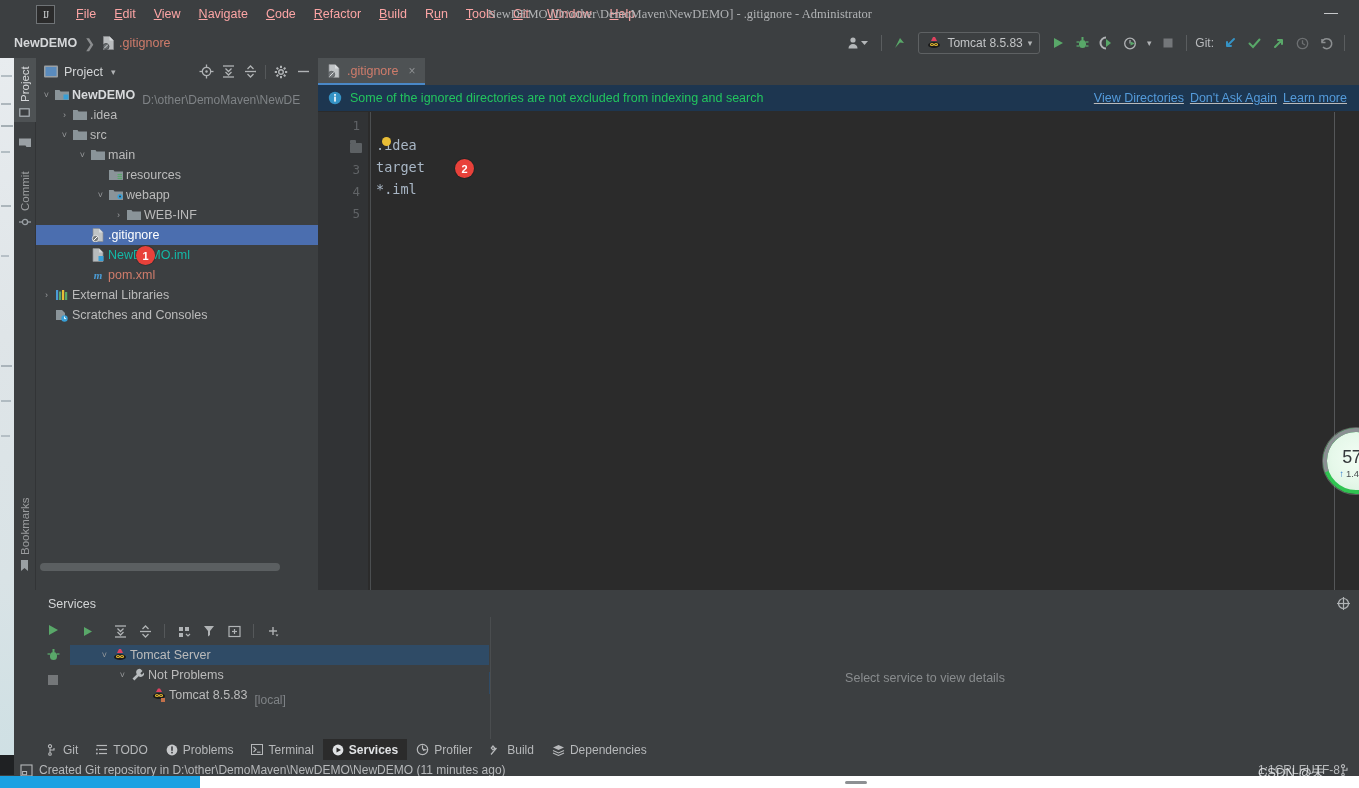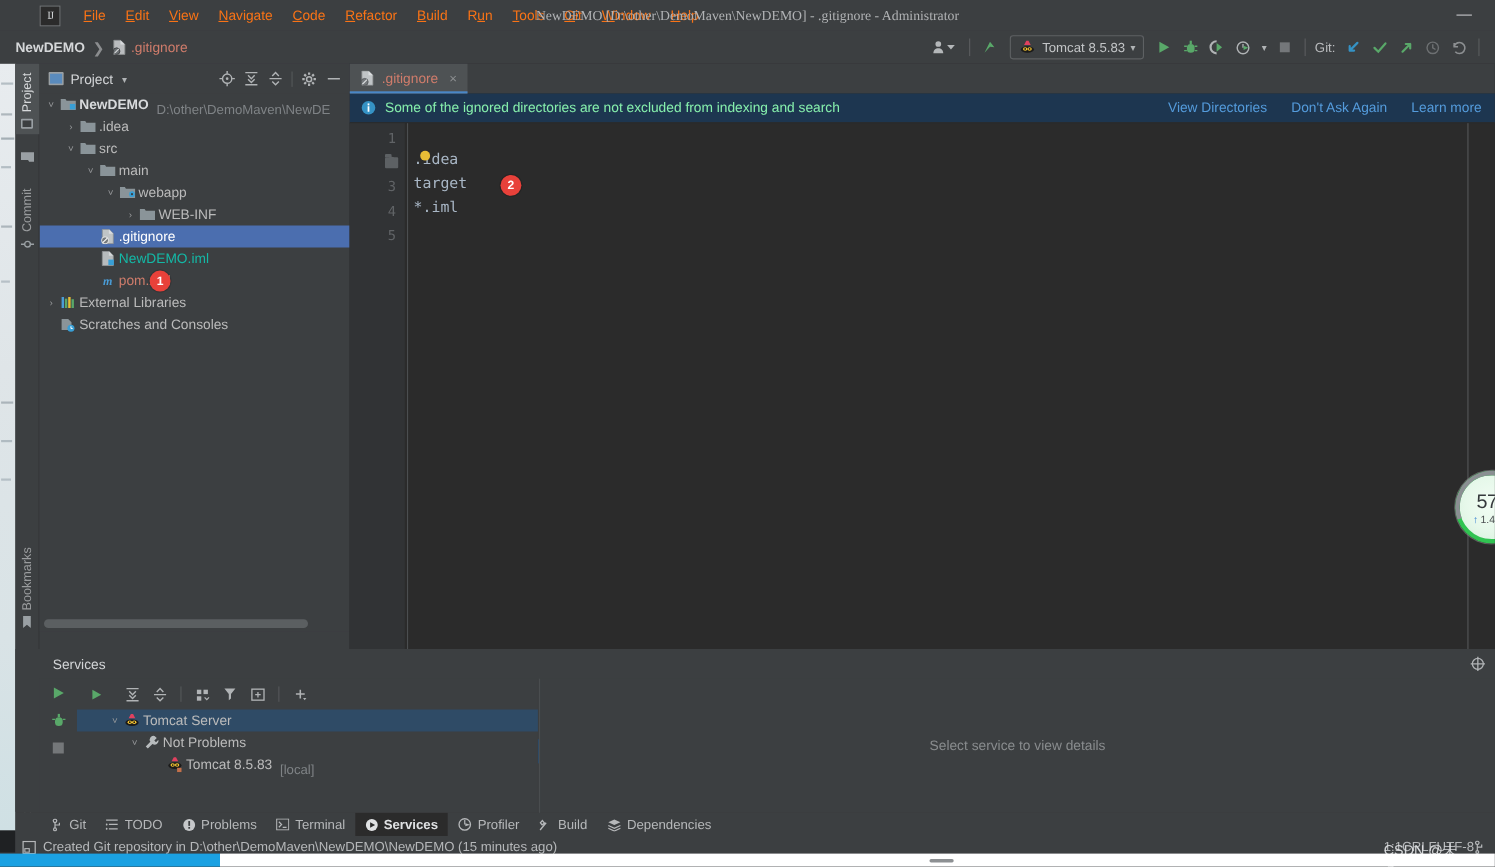--- a/index.html
+++ b/index.html
@@ -35,21 +35,21 @@
   }
   .ij-logo {
     width: 19px; height: 19px; margin-left: 36px; margin-right: 12px;
     border: 1px solid #6f7376; background: #2b2b2b;
     display: flex; align-items: center; justify-content: center;
     color: #cfd2d4; font-size: 10px; font-family: "Liberation Serif", serif;
     letter-spacing: -1px;
   }
   .menu { display: flex; align-items: center; gap: 0px; }
   .menu-item {
-    padding: 4px 9px; color: #f97316; font-size: 12.5px; white-space: nowrap;
+    padding: 4px 9px; color: #fca5a5; font-size: 12.5px; white-space: nowrap;
   }
   .menu-item .mn { text-decoration: underline; }
   .win-title {
     position: absolute; left: 0; right: 0; top: 0; height: 28px;
     display: flex; align-items: center; justify-content: center;
     color: #b1b3b5; font-size: 12.5px; pointer-events: none; font-family: Liberation Serif, serif;
   }
   .win-min {
     position: absolute; right: 18px; top: 6px; width: 20px; height: 16px;
     color: #c6c8ca; font-size: 14px; text-align: center; line-height: 12px;
@@ -142,22 +142,22 @@
     display: flex; align-items: center; gap: 6px; height: 27px; padding: 0 10px 0 9px;
     background: #4e5254; color: #cf7c6b; font-size: 12.5px;
     border-bottom: 2px solid #4a88c7;
   }
   .etab .x { color: #8d9092; font-size: 12px; margin-left: 4px; }
 
   .notif {
     height: 27px; background: #1d3650; display: flex; align-items: center;
     padding: 0 10px; gap: 8px; border-bottom:1px solid #2b2b2b;
   }
-  .notif-txt { color: #86efac; font-size: 12.5px; }
-  .notif-actions { margin-left: auto; display: flex; gap: 22px; padding-right: 2px; }
+  .notif-txt { color: #22c55e; font-size: 12.5px; }
+  .notif-actions { margin-left: auto; display: flex; gap: 6px; padding-right: 2px; text-decoration: underline; }
   .notif-link { color: #549bdb; font-size: 12.5px; white-space: nowrap; }
 
   .code-area { position: absolute; left: 0; top: 54px; right: 0; bottom: 0; background: #2b2b2b; }
   .gutter {
     position: absolute; left: 0; top: 0; width: 50px; bottom: 0;
     background: #313335;
   }
   .gutter-line {
     position: absolute; right: 8px; width: 40px; text-align: right;
     color: #606366; font-size: 12.5px; font-family: "DejaVu Sans Mono", monospace;
@@ -575,20 +575,33 @@
       <div class="trow" style="padding-left:40px;">
         <span class="arrow">˅</span>
         <span class="tico">
           <svg width="14" height="12" viewBox="0 0 14 12">
               <path d="M0 1 h4.5 l1 1.5 H14 V11 H0 Z" fill="#8a9499"></path>
             </svg>
         </span>
         <span class="tlabel">main</span>
       </div>
 
+      <div class="trow" style="padding-left:71px;">
+        <span class="tico">
+          <svg width="14" height="12" viewBox="0 0 14 12">
+              <path d="M0 1 h4.5 l1 1.5 H14 V11 H0 Z" fill="#8a9499"></path>
+              <g stroke="#59a869" stroke-width="1.1">
+                <line x1="8.5" y1="5.5" x2="13" y2="5.5"></line>
+                <line x1="8.5" y1="7.5" x2="13" y2="7.5"></line>
+                <line x1="8.5" y1="9.5" x2="13" y2="9.5"></line>
+              </g>
+            </svg>
+        </span>
+        <span class="tlabel">resources</span>
+      </div>
 
       <div class="trow" style="padding-left:58px;">
         <span class="arrow">˅</span>
         <span class="tico">
           <svg width="14" height="12" viewBox="0 0 14 12">
               <path d="M0 1 h4.5 l1 1.5 H14 V11 H0 Z" fill="#8a9499"></path>
               <circle cx="11" cy="7.5" r="2.6" fill="#389fd6"></circle>
               <circle cx="11" cy="7.5" r="1" fill="#3c3f41"></circle>
             </svg>
         </span>
@@ -951,21 +964,21 @@
   </div>
 
   <div class="statusbar">
     <div class="sb-left">
       <span>
         <svg width="13" height="13" viewBox="0 0 13 13">
             <rect x="1" y="1" width="11" height="11" fill="none" stroke="#b6b8ba" stroke-width="1.1"></rect>
             <rect x="2.6" y="7.5" width="4" height="3.2" fill="none" stroke="#b6b8ba" stroke-width="1"></rect>
           </svg>
       </span>
-      <span>Created Git repository in D:\other\DemoMaven\NewDEMO\NewDEMO (15 minutes ago)</span>
+      <span>Created Git repository in D:\other\DemoMaven\NewDEMO\NewDEMO (11 minutes ago)</span>
     </div>
     <div class="sb-right">
       <span>1:1</span>
       <span>CRLF</span>
       <span>UTF-8</span>
       <span>
         <svg width="11" height="13" viewBox="0 0 11 13">
             <circle cx="3" cy="2.2" r="1.6" fill="none" stroke="#b6b8ba" stroke-width="1.1"></circle>
             <circle cx="3" cy="10.5" r="1.3" fill="none" stroke="#b6b8ba" stroke-width="1.1"></circle>
             <line x1="3" y1="3.8" x2="3" y2="9.2" stroke="#b6b8ba" stroke-width="1.1"></line>

